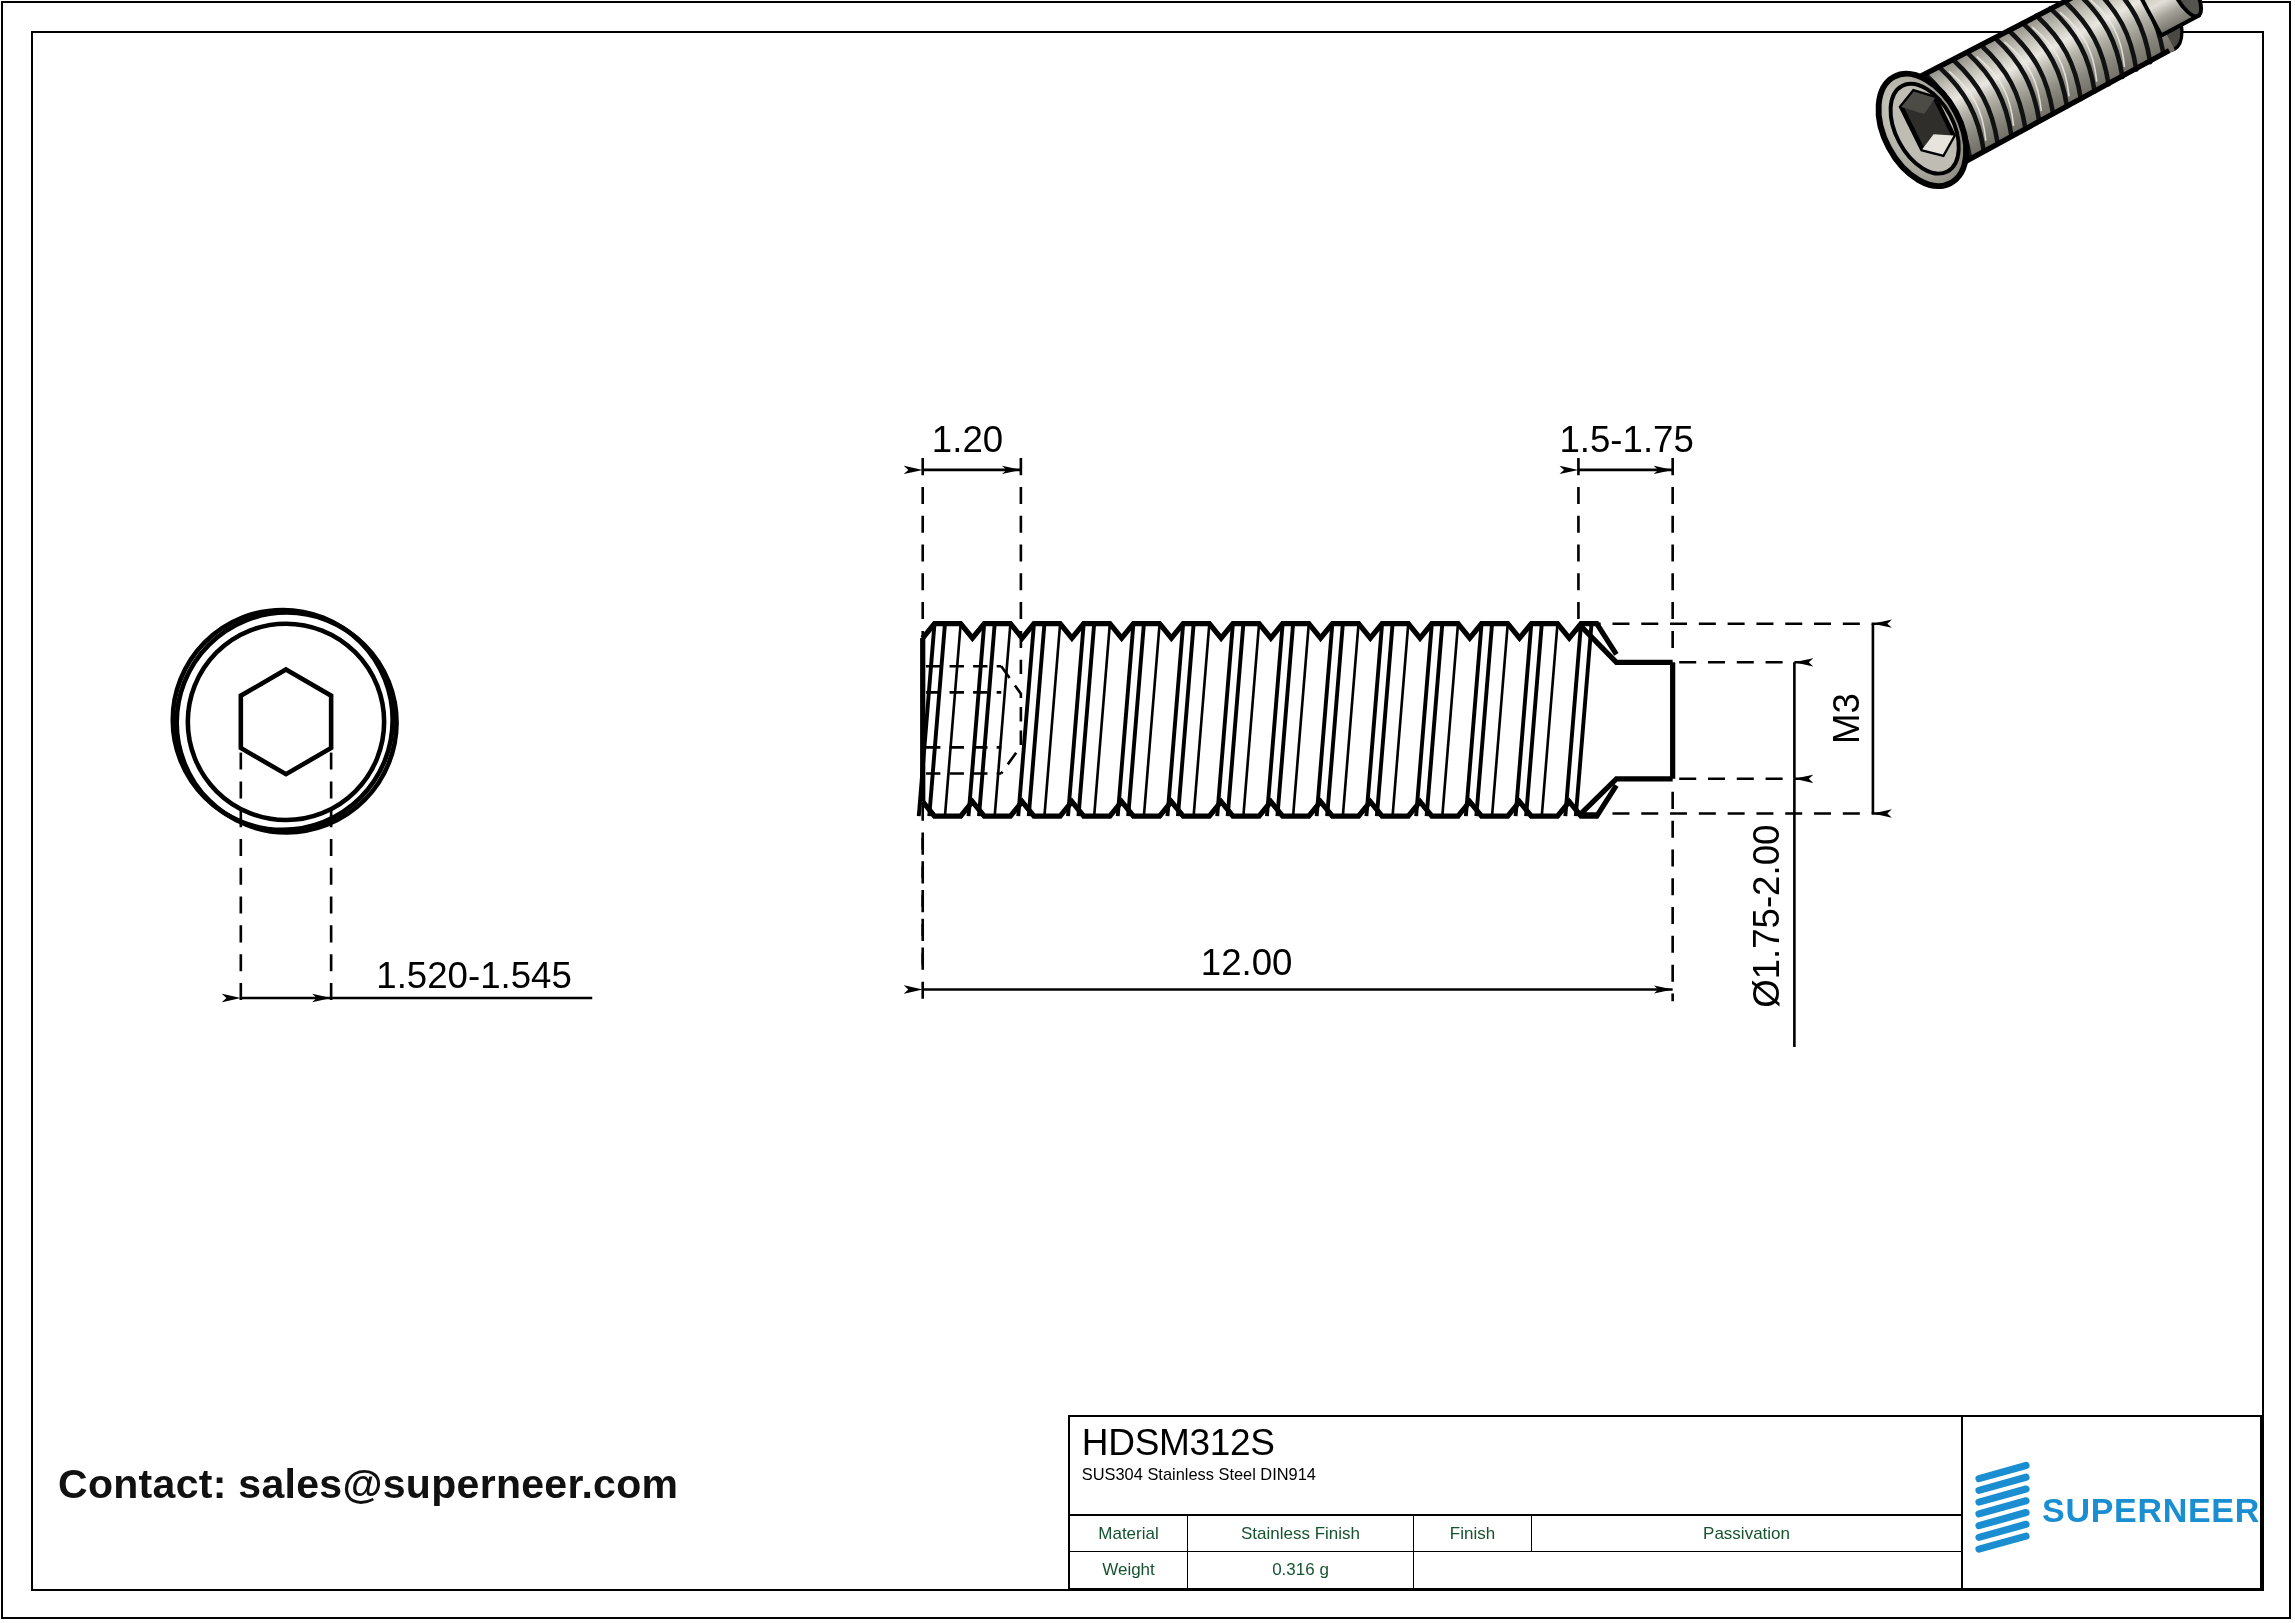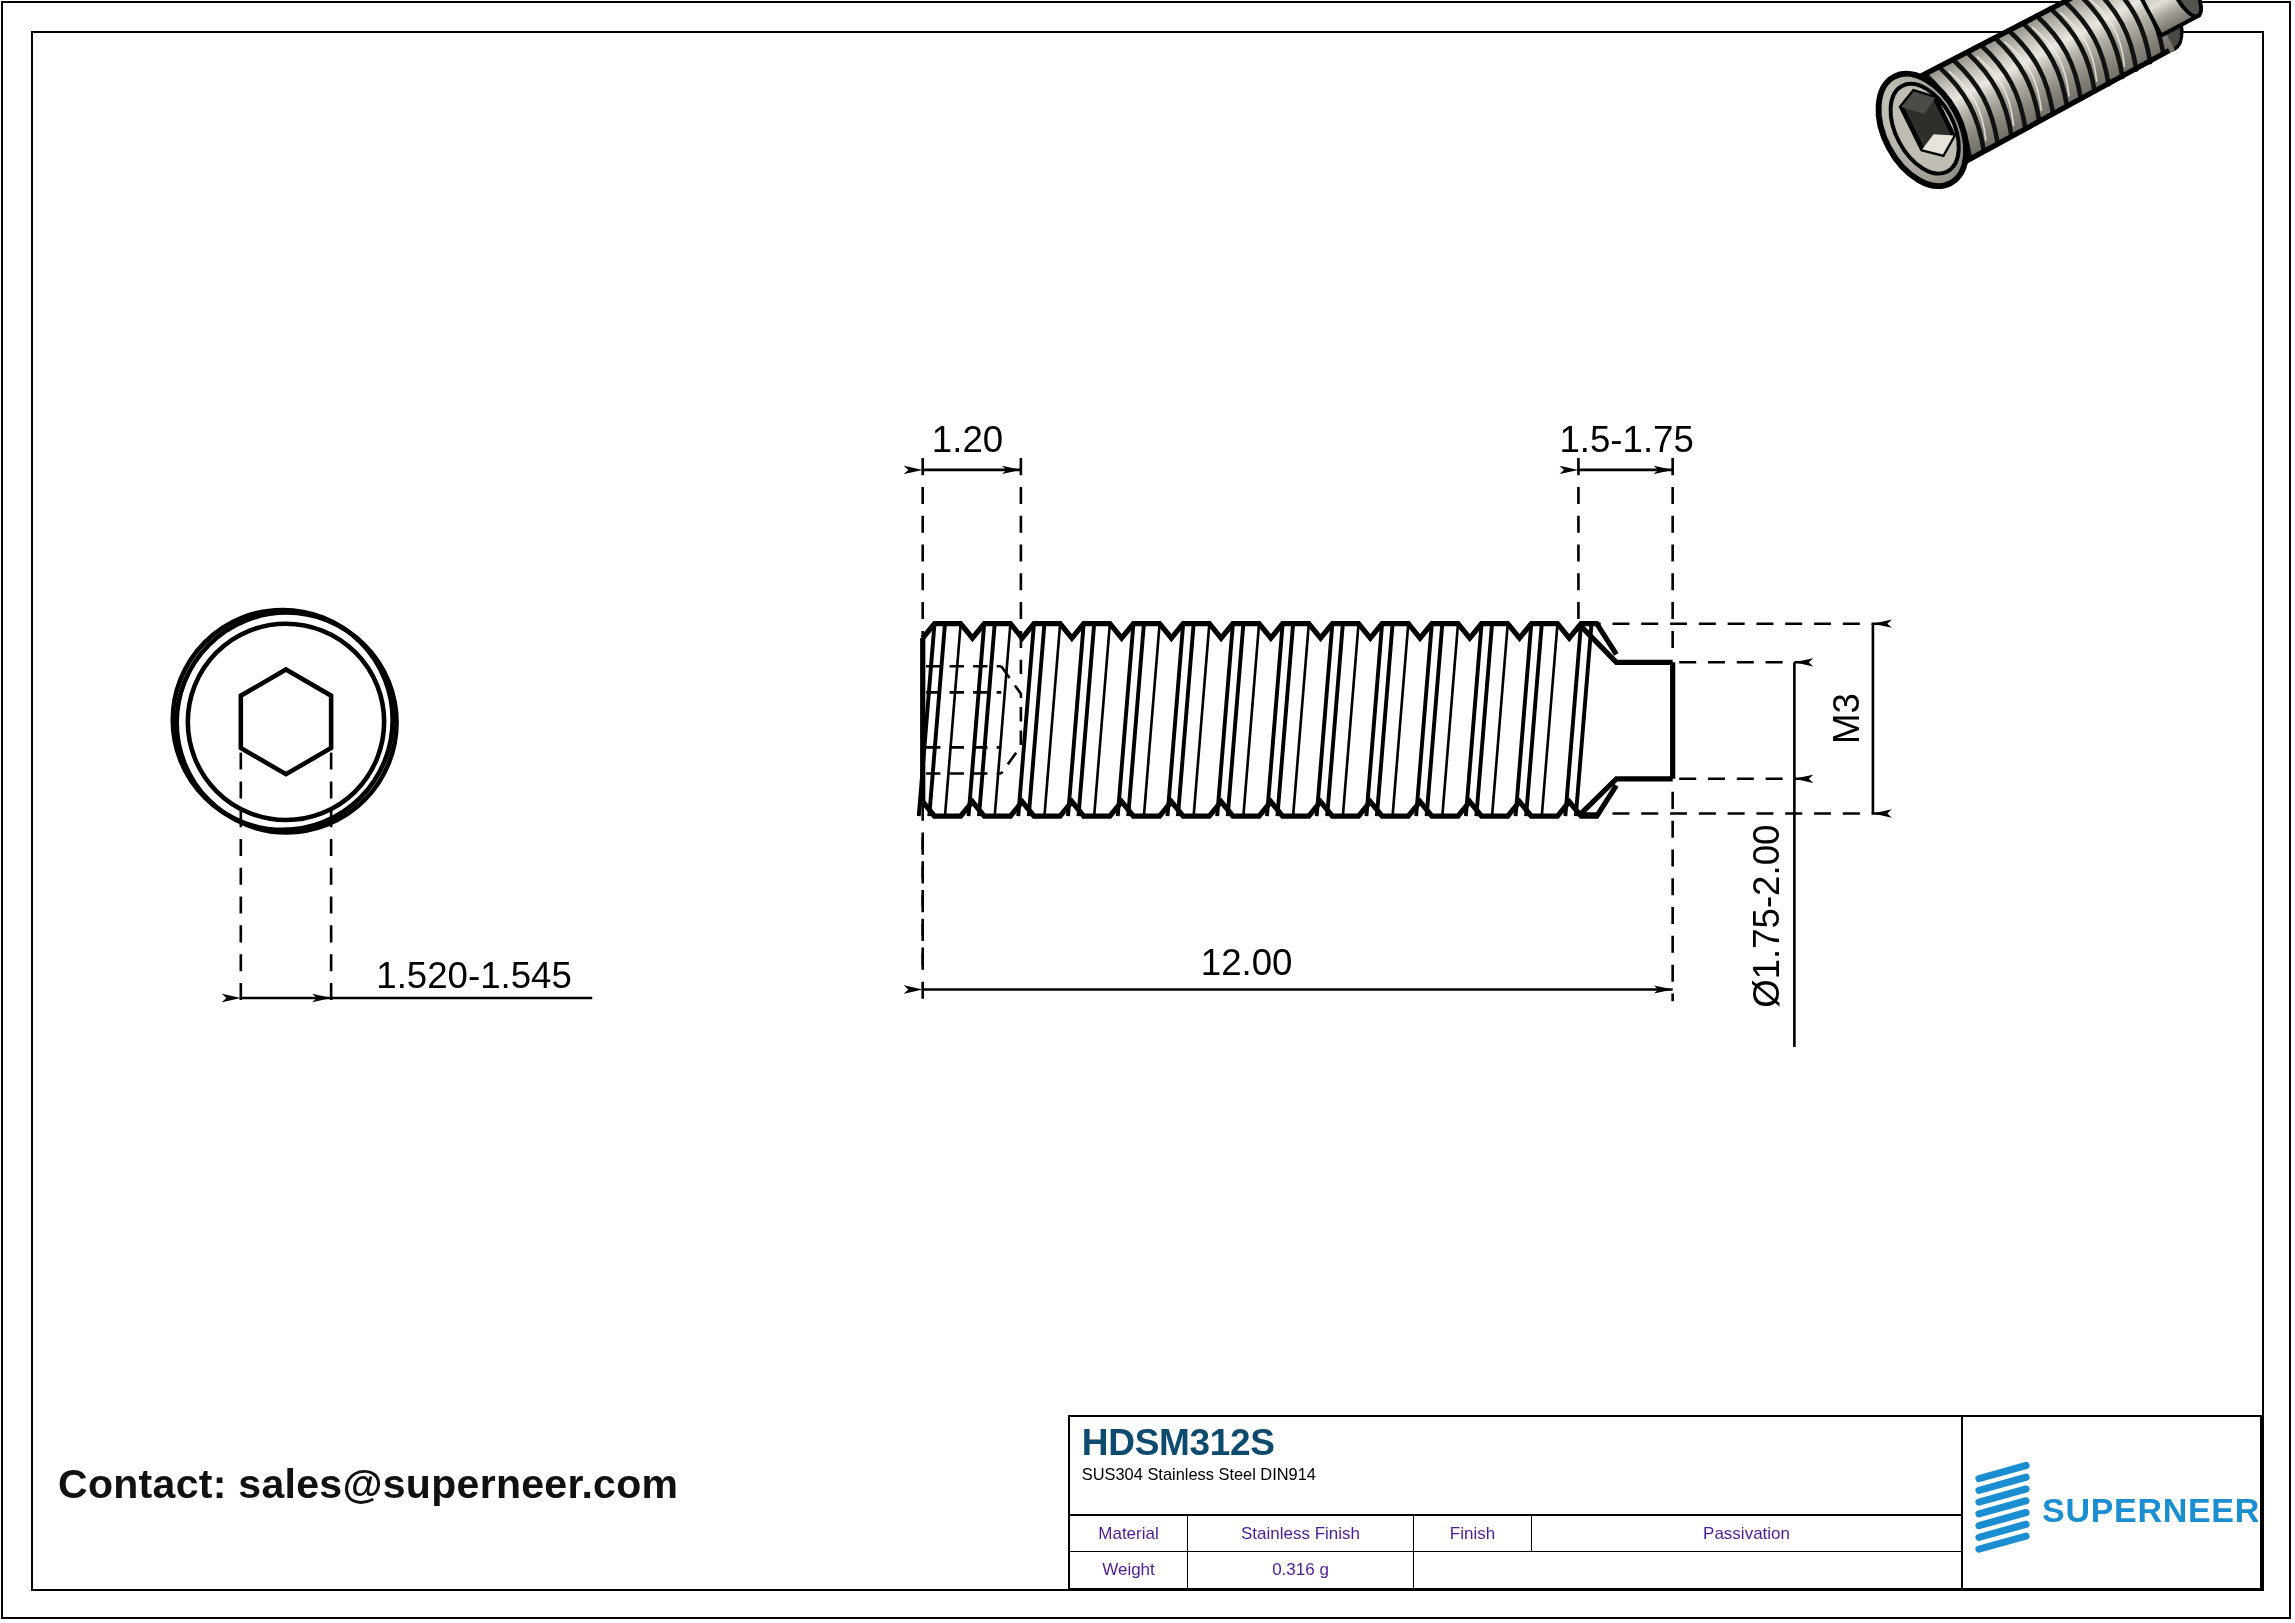--- a/index.html
+++ b/index.html
@@ -71,24 +71,24 @@
     flex: 0 0 99px;
     box-sizing: border-box;
     border-bottom: 2px solid #000;
     padding: 6.5px 0 0 11.8px;
     display: flex;
     flex-direction: column;
     justify-content: flex-start;
   }
   .tb-partno {
     font-size: 37px;
-    font-weight: bold;
+    font-weight: normal;
     line-height: 1.05;
     letter-spacing: -0.3px;
-    color: #0c4a6e;
+    color: #000000;
   }
   .tb-sub {
     font-size: 16.4px;
     line-height: 1.30;
     color: #000;
     margin-top: 1.3px;
   }
   .tb-rows {
     flex: 1 1 auto;
     display: flex;
@@ -99,21 +99,21 @@
     display: flex;
     box-sizing: border-box;
   }
   .tb-row.r1 { border-bottom: 1.3px solid #000; }
   .tb-cell {
     box-sizing: border-box;
     display: flex;
     align-items: center;
     justify-content: center;
     font-size: 17px;
-    color: #4c1d95;
+    color: #14532d;
     border-right: 1.3px solid #000;
   }
   .tb-cell.last { border-right: none; }
   .c-label  { flex: 0 0 118px; }
   .c-value  { flex: 0 0 226px; }
   .c-label2 { flex: 0 0 118px; }
   .c-value2 { flex: 1 1 auto; }
   .c-url    { flex: 1 1 auto; color: #0f86cf; font-size: 16.4px; }
   .tb-right {
     flex: 1 1 auto;

